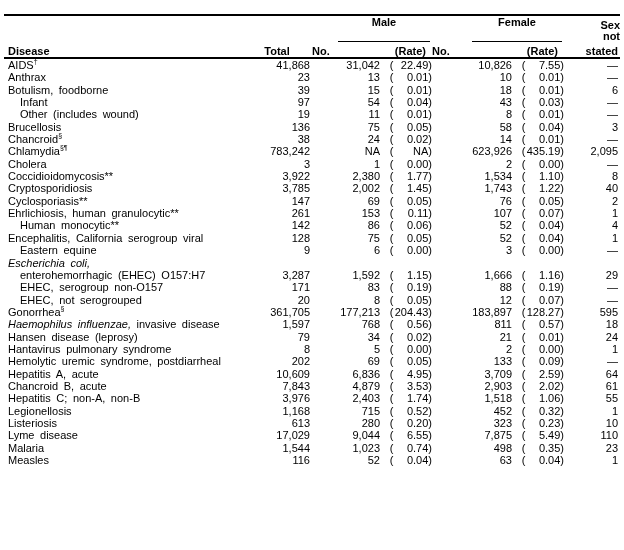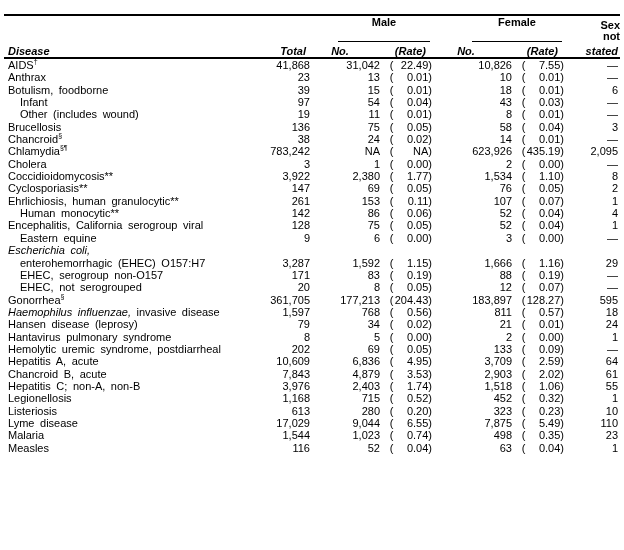--- a/index.html
+++ b/index.html
@@ -45,31 +45,31 @@
   col.c-frate   { width: 50px; }
   col.c-sns     { width: 56px; }
 
   thead th {
     font-weight: bold;
     font-size: 11px;
     padding: 0;
     vertical-align: bottom;
   }
   tr.h-top th { height: 26px; }
-  tr.h-bot th { height: 15px; border-bottom: 2px solid #000; font-style: italic; }
+  tr.h-bot th { height: 15px; border-bottom: 2px solid #000; }
   .group-label {
     border-bottom: 1.2px solid #000;
     text-align: center;
     padding-bottom: 13px;
   }
   .male-group .group-label   { margin-left: 26px; margin-right: 2px; }
   .female-group .group-label { margin-left: 40px; margin-right: 2px; }
   th.h-disease { text-align: left; padding-left: 4px; }
-  th.h-total   { text-align: right; padding-right: 6px; }
-  th.h-no      { text-align: center; padding-right: 14px; }
+  th.h-total   { padding-right: 6px; }
+  th.h-no      { text-align: left; padding-right: 14px; }
   th.h-rate    { text-align: right; padding-right: 6px; }
   th.h-sns     { text-align: right; font-weight: bold; line-height: 11px; }
   th.h-stated  { text-align: right; padding-right: 2px; }
 
   tbody td {
     padding: 0;
     height: 12.35px;
     line-height: 12.35px;
     vertical-align: baseline;
     white-space: nowrap;
@@ -222,20 +222,29 @@
         <tr>
           <td class="disease">Coccidioidomycosis**</td>
           <td class="num">3,922</td>
           <td class="num">2,380</td>
           <td class="rate">(<span class="rate-val">1.77</span>)</td>
           <td class="num">1,534</td>
           <td class="rate">(<span class="rate-val">1.10</span>)</td>
           <td class="num">8</td>
         </tr>
         <tr>
+          <td class="disease">Cryptosporidiosis</td>
+          <td class="num">3,785</td>
+          <td class="num">2,002</td>
+          <td class="rate">(<span class="rate-val">1.45</span>)</td>
+          <td class="num">1,743</td>
+          <td class="rate">(<span class="rate-val">1.22</span>)</td>
+          <td class="num">40</td>
+        </tr>
+        <tr>
           <td class="disease">Cyclosporiasis**</td>
           <td class="num">147</td>
           <td class="num">69</td>
           <td class="rate">(<span class="rate-val">0.05</span>)</td>
           <td class="num">76</td>
           <td class="rate">(<span class="rate-val">0.05</span>)</td>
           <td class="num">2</td>
         </tr>
         <tr>
           <td class="disease">Ehrlichiosis, human granulocytic**</td>

